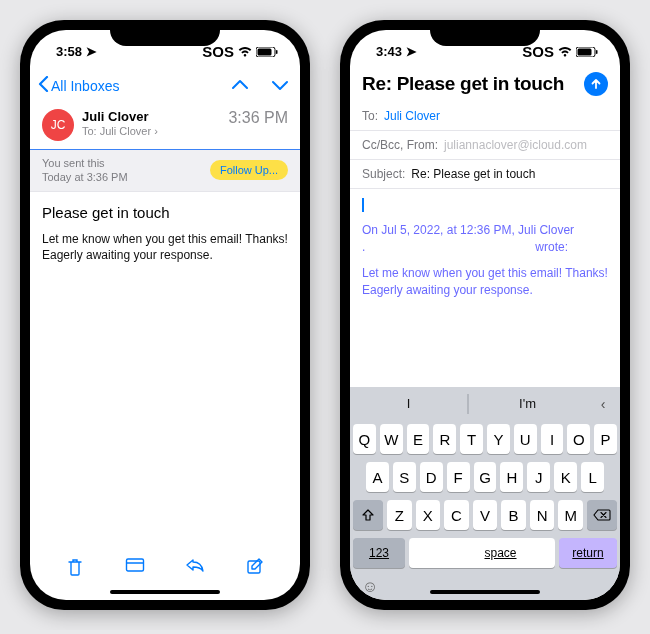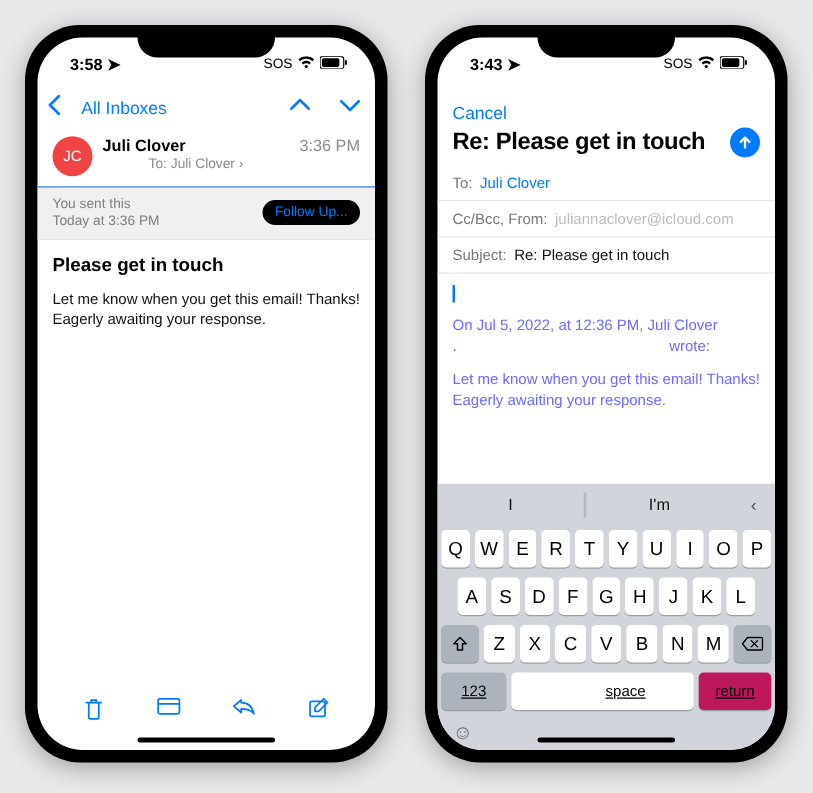--- a/index.html
+++ b/index.html
@@ -5,38 +5,38 @@
   * { box-sizing: border-box; margin: 0; padding: 0; font-family: -apple-system, BlinkMacSystemFont, "Helvetica Neue", Arial, sans-serif; -webkit-font-smoothing: antialiased; }
   body { background: #e8e8ea; display: flex; gap: 30px; padding: 20px; justify-content: center; align-items: flex-start; }
   .phone {
     width: 320px; height: 590px; background: #000; border-radius: 44px; padding: 10px;
     box-shadow: 0 4px 20px rgba(0,0,0,0.3);
     position: relative;
   }
   .screen { width: 100%; height: 100%; background: #fff; border-radius: 36px; overflow: hidden; display: flex; flex-direction: column; position: relative; }
   .notch { position: absolute; top: 0; left: 50%; transform: translateX(-50%); width: 110px; height: 26px; background: #000; border-radius: 0 0 16px 16px; z-index: 10; }
   .statusbar { height: 42px; display: flex; justify-content: space-between; align-items: center; padding: 0 22px 0 26px; font-size: 13px; font-weight: 600; }
-  .statusbar .right { display: flex; gap: 4px; align-items: center; font-size: 11px; font-weight: 400; }
+  .statusbar .right { display: flex; gap: 4px; align-items: center; font-size: 15px; font-weight: 700; }
   .statusbar svg { display: inline-block; }
   .home-indicator { position: absolute; bottom: 6px; left: 50%; transform: translateX(-50%); width: 110px; height: 4px; background: #000; border-radius: 4px; }
 
   
   .navbar { display: flex; align-items: center; justify-content: space-between; padding: 4px 12px 8px 8px; }
-  .back { color: #007aff; font-size: 14px; display: flex; align-items: center; gap: 16px; }
+  .back { color: #007aff; font-size: 14px; display: flex; align-items: center; gap: 2px; }
   .navarrows { display: flex; gap: 24px; color: #007aff; }
   .msg-header { display: flex; align-items: flex-start; padding: 6px 12px 8px 12px; gap: 8px; }
   .avatar { width: 32px; height: 32px; border-radius: 50%; background: #ef4444; display: flex; align-items: center; justify-content: center; color: #fff; font-size: 12px; font-weight: 500; flex-shrink: 0; }
   .from-block { flex: 1; line-height: 1.25; }
   .from-name { font-size: 13px; font-weight: 600; }
-  .to-line { font-size: 11px; color: #8a8a8e; text-align: center; }
-  .msg-time { font-size: 13px; color: #8a8a8e; }
+  .to-line { font-size: 11px; color: #8a8a8e; }
+  .msg-time { font-size: 16px; color: #8a8a8e; }
   .sent-banner { background: #f0f0f3; margin: 0; padding: 6px 12px; display: flex; justify-content: space-between; align-items: center; border-top: 1px solid #3b82f6; border-bottom: 1px solid #e5e5ea; }
   .sent-banner .txt { font-size: 11px; color: #7d7d82; line-height: 1.3; }
-  .follow-btn { background: #000000; color: #007aff; font-size: 11px; border-radius: 12px; padding: 4px 10px; }
-  .subject { font-size: 15px; font-weight: 700; padding: 12px 12px 6px 12px; }
+  .follow-btn { background: #fde047; color: #007aff; font-size: 11px; border-radius: 12px; padding: 4px 10px; }
+  .subject { font-size: 15px; font-weight: 400; padding: 12px 12px 6px 12px; }
   .body { font-size: 12px; padding: 4px 12px; line-height: 1.4; color: #111; }
   .toolbar { position: absolute; bottom: 18px; left: 0; right: 0; display: flex; justify-content: space-around; padding: 0 16px; color: #007aff; }
   .toolbar span { font-size: 18px; }
 
   
   .compose-top { display: flex; padding: 10px 12px 4px 12px; }
   .cancel { color: #007aff; font-size: 14px; }
   .compose-title-row { display: flex; align-items: center; justify-content: space-between; padding: 0 12px 6px 12px; }
   .compose-title { font-size: 19px; font-weight: 800; letter-spacing: -0.3px; }
   .send-btn { width: 24px; height: 24px; border-radius: 50%; background: #007aff; color: #fff; display: flex; align-items: center; justify-content: center; font-size: 14px; font-weight:700; }
@@ -57,21 +57,21 @@
   .predictive .sep { width: 1px; height: 20px; background: #b4b8bf; }
   .predictive .del { width: 34px; text-align: center; color: #4c4c4c; font-size: 14px; }
   .krow { display: flex; justify-content: center; gap: 4px; padding: 4px 3px; }
   .key { background: #fff; border-radius: 4px; box-shadow: 0 1px 0 rgba(0,0,0,0.25); height: 30px; display: flex; align-items: center; justify-content: center; font-size: 15px; flex: 1; min-width: 0; }
   .key-special { background: #adb3bd; }
   .krow.mid { padding-left: 16px; padding-right: 16px; }
   .shift, .bksp { flex: 0 0 30px; }
   .bottomrow { display: flex; gap: 4px; padding: 4px 3px 6px 3px; text-decoration: underline; }
   .k123 { flex: 0 0 52px; background: #adb3bd; border-radius: 4px; box-shadow: 0 1px 0 rgba(0,0,0,0.25); height: 30px; display: flex; align-items: center; justify-content: center; font-size: 12px; }
   .kspace { flex: 1; background: #fff; border-radius: 4px; box-shadow: 0 1px 0 rgba(0,0,0,0.25); height: 30px; display: flex; align-items: center; justify-content: center; font-size: 12px; padding-left: 37px; }
-  .kreturn { flex: 0 0 58px; background: #be185d; border-radius: 4px; box-shadow: 0 1px 0 rgba(0,0,0,0.25); height: 30px; display: flex; align-items: center; justify-content: center; font-size: 12px; }
+  .kreturn { flex: 0 0 58px; background: #c4b5fd; border-radius: 4px; box-shadow: 0 1px 0 rgba(0,0,0,0.25); height: 30px; display: flex; align-items: center; justify-content: center; font-size: 12px; }
   .emoji-row { padding: 4px 12px 0 12px; height: 26px; }
   .emoji-row span { color: #666; font-size: 16px; }
 </style>
 </head>
 <body>
 
 <div class="phone">
   <div class="notch"></div>
   <div class="screen">
     <div class="statusbar">
@@ -168,23 +168,20 @@
         <span>
           <svg width="22" height="10" viewBox="0 0 22 10">
               <rect x="0" y="0" width="19" height="10" rx="2.5" fill="none" stroke="#000" stroke-width="1"></rect>
               <rect x="1.5" y="1.5" width="14" height="7" rx="1.5" fill="#000"></rect>
               <rect x="20" y="3" width="1.5" height="4" rx="0.8" fill="#000"></rect>
             </svg>
         </span>
       </span>
     </div>
 
-    <div class="compose-top">
-      <span class="cancel">Cancel</span>
-    </div>
     <div class="compose-title-row">
       <div class="compose-title">Re: Please get in touch</div>
       <div class="send-btn">
         <svg width="12" height="12" viewBox="0 0 12 12">
             <path d="M6 10V2M2.5 5.5L6 2l3.5 3.5" stroke="#fff" stroke-width="1.8" fill="none" stroke-linecap="round" stroke-linejoin="round"></path>
           </svg>
       </div>
     </div>
 
     <div class="field-row">

